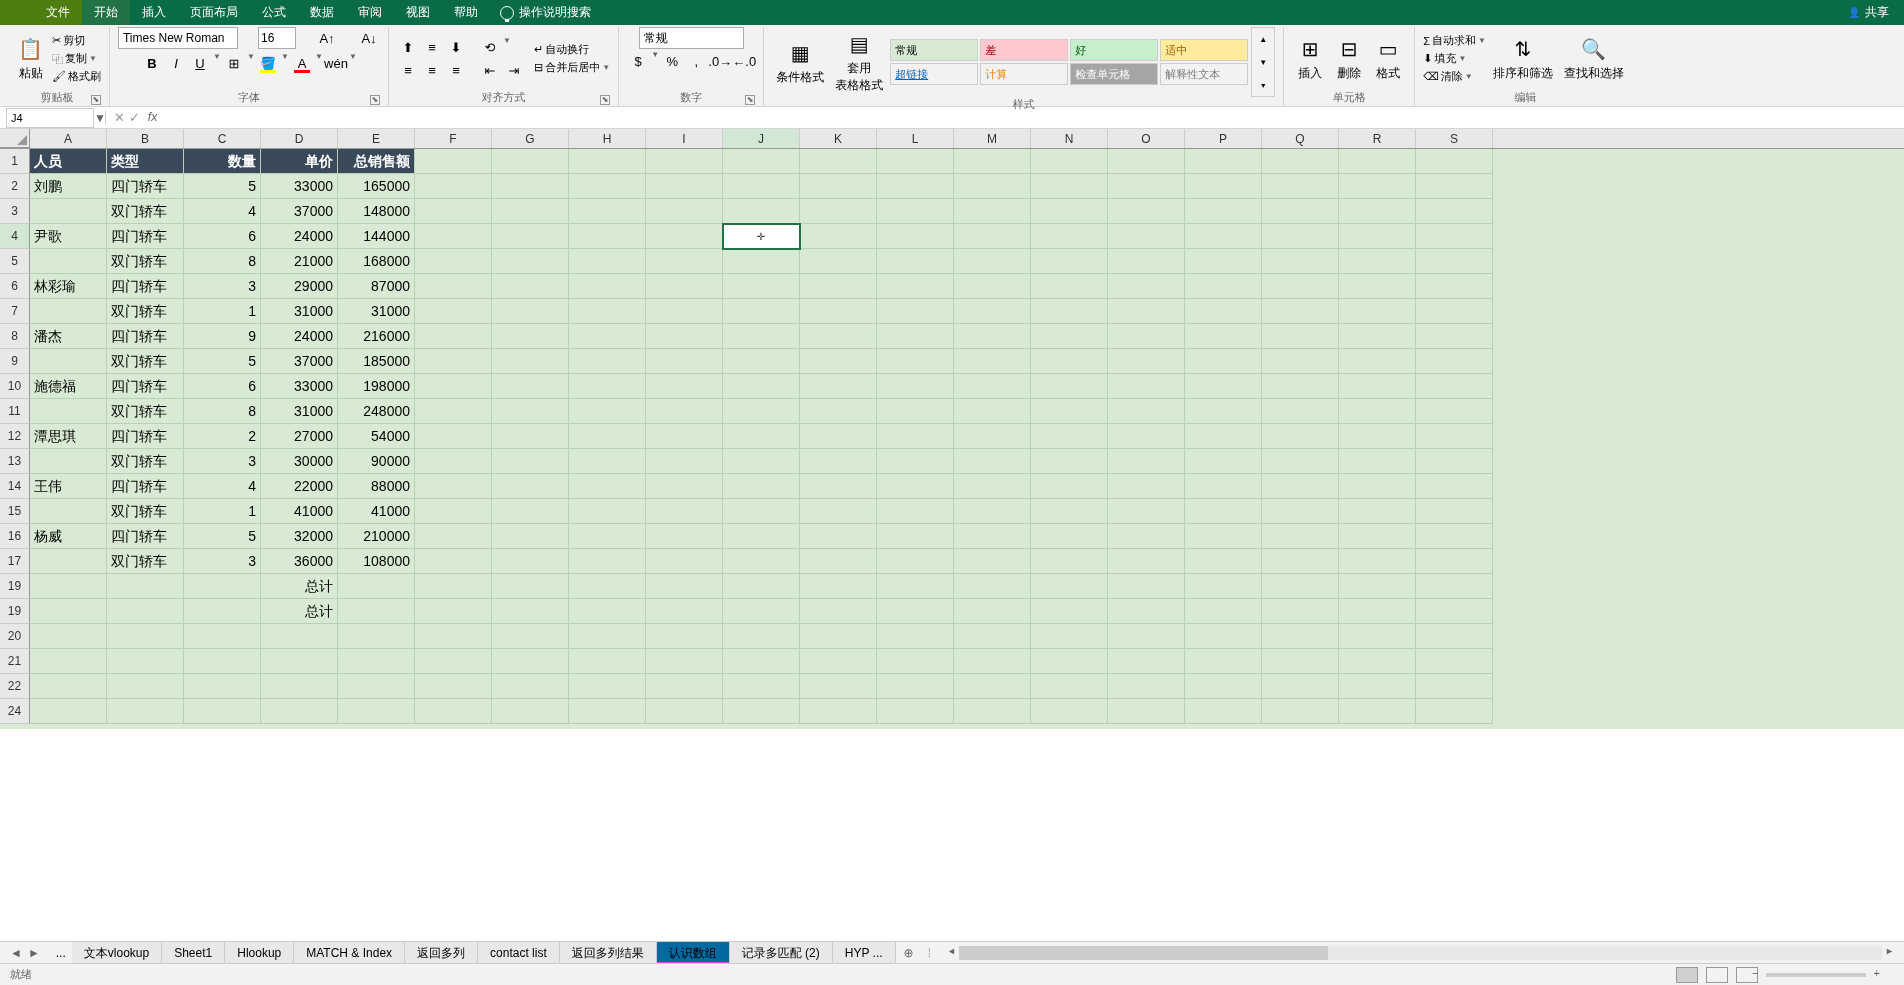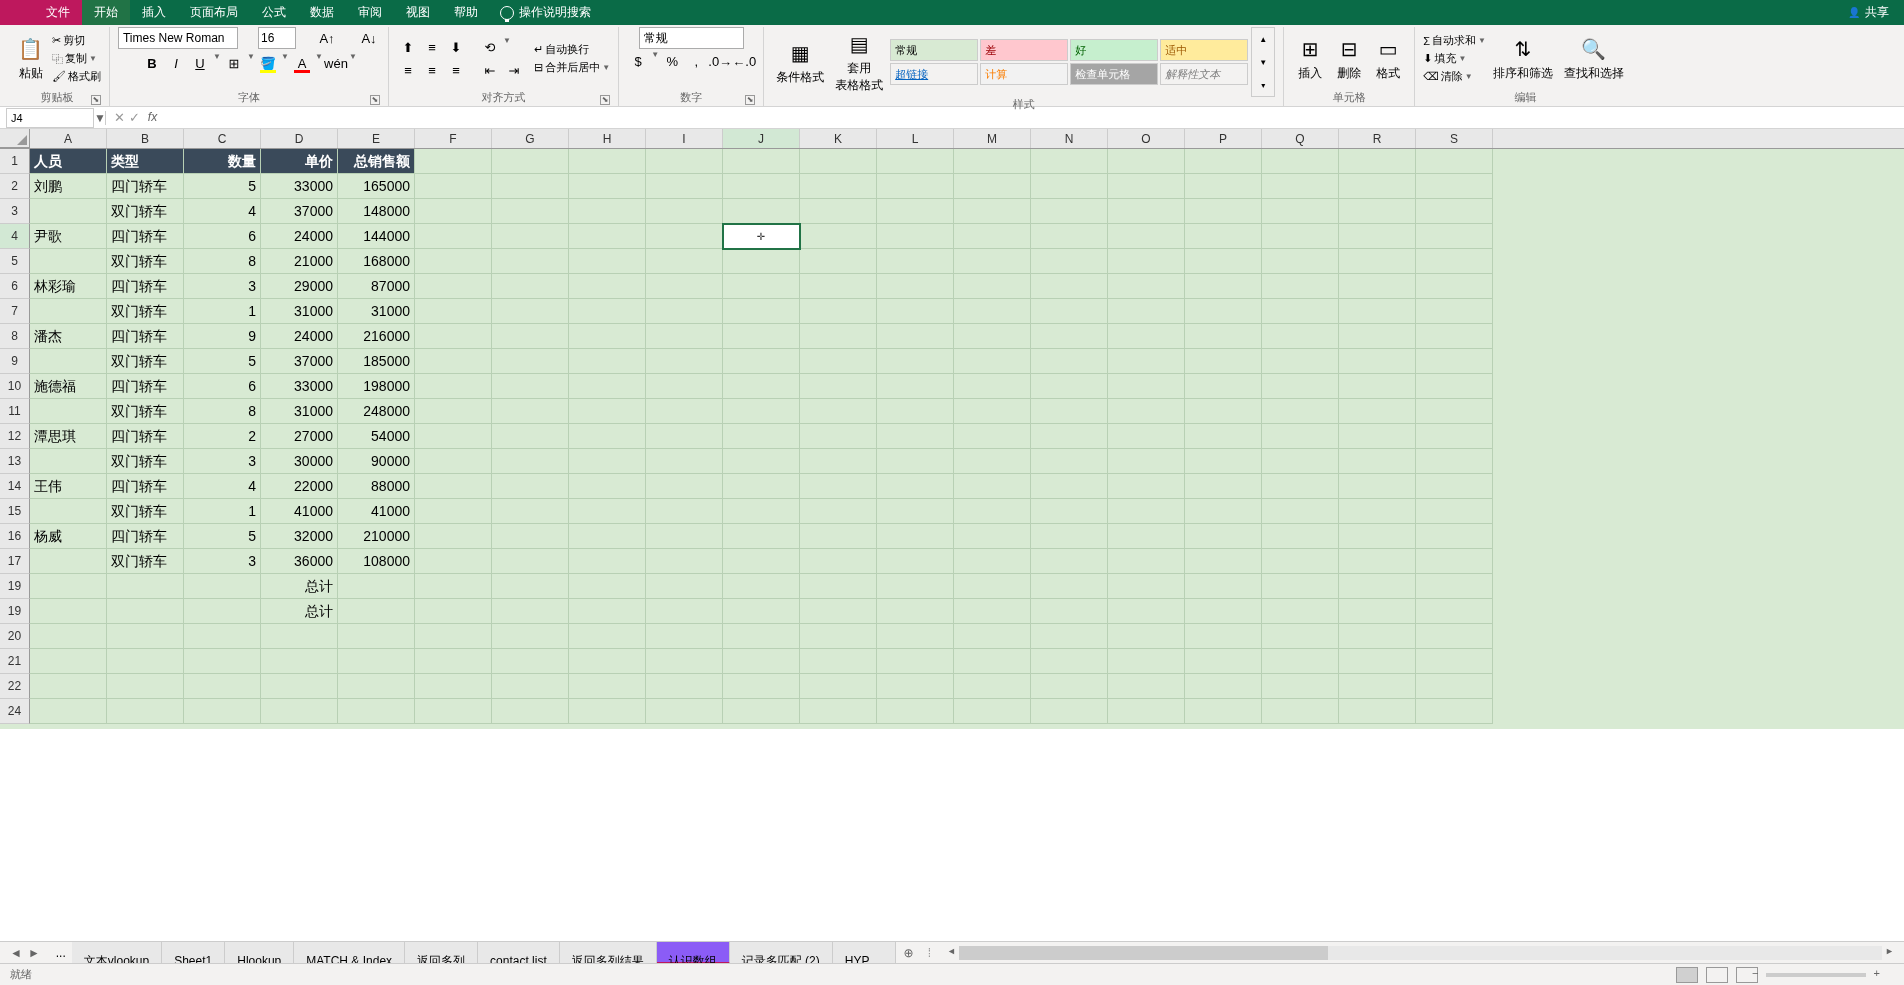--- a/index.html
+++ b/index.html
@@ -1,20 +1,20 @@
 <!DOCTYPE html>
 <html><head>
 <meta charset="utf-8">
 <style>
 *{box-sizing:border-box;margin:0;padding:0;font-family:"Microsoft YaHei",Arial,sans-serif;}
 body{background:#fff;font-size:12px;overflow:hidden;width:1904px;height:985px;}
 .titlebar{height:25px;background:#0a6b47;display:flex;align-items:center;color:#fff;}
 .tab{padding:0 12px;height:25px;line-height:25px;cursor:pointer;}
 .tab.active{background:#217346;}
-.tab:first-child{background:#be185d;padding-left:46px;}
+.tab:first-child{background:#4d7c0f;padding-left:46px;}
 .share{margin-left:auto;padding:0 15px;display:flex;align-items:center;gap:4px;}
 .share::before{content:"👤";font-size:10px;}
 .tell{display:flex;align-items:center;gap:5px;padding:0 10px;}
 .bulb{width:14px;height:14px;border:1px solid #fff;border-radius:50%;position:relative;}
 .bulb::after{content:"";position:absolute;bottom:-3px;left:4px;width:4px;height:3px;background:#fff;}
 .ribbon{height:82px;background:#f3f2f1;border-bottom:1px solid #d4d4d4;display:flex;padding:2px 5px 0;}
 .rgroup{border-right:1px solid #d4d4d4;padding:0 8px;display:flex;flex-direction:column;height:80px;}
 .rgroup-body{flex:1;display:flex;align-items:center;gap:3px;}
 .rgroup-label{text-align:center;font-size:11px;color:#666;padding-bottom:2px;position:relative;}
 .rgroup-label .expand{position:absolute;right:0;bottom:2px;width:10px;height:10px;border:1px solid #999;font-size:8px;line-height:8px;}
@@ -48,22 +48,22 @@
 .rowhead.active{background:#d2e8d4;}
 .cell{width:77px;border-right:1px solid #b8d0b4;border-bottom:1px solid #b8d0b4;padding:0 4px;line-height:25px;font-size:14px;background:#d8ead3;overflow:hidden;white-space:nowrap;}
 .cell.header{background:#3a4a5a;color:#fff;font-weight:bold;}
 .cell.num{text-align:right;}
 .cell.sel{outline:2px solid #217346;outline-offset:-1px;background:#fff;position:relative;}
 .cell.sel::after{content:"✛";position:absolute;left:50%;top:50%;transform:translate(-50%,-50%);font-size:10px;color:#333;}
 .tabs-row{position:absolute;bottom:22px;left:0;right:0;height:22px;background:#f3f2f1;border-top:1px solid #ccc;display:flex;align-items:center;}
 .nav-arrows{display:flex;gap:6px;padding:0 10px;color:#666;}
 .nav-arrow{cursor:pointer;}
 .dots{padding:0 6px;}
-.sheet-tab{padding:8px 12px;height:22px;line-height:22px;border-right:1px solid #ccc;background:#e8e8e8;cursor:pointer;font-size:12px;}
-.sheet-tab.active{background:#8b5cf6;border-bottom:2px solid #be185d;}
+.sheet-tab{padding:0 12px;height:22px;line-height:22px;border-right:1px solid #ccc;background:#e8e8e8;cursor:pointer;font-size:12px;}
+.sheet-tab.active{background:#0369a1;border-bottom:2px solid #d946ef;}
 .addsheet{padding:0 8px;cursor:pointer;color:#666;}
 .hscroll-area{flex:1;display:flex;align-items:center;padding:0 10px;}
 .hscroll{flex:1;height:14px;background:#e8e8e8;position:relative;margin:0 12px;}
 .hscroll::before{content:"◄";position:absolute;left:-12px;font-size:9px;color:#666;}
 .hscroll::after{content:"►";position:absolute;right:-12px;font-size:9px;color:#666;}
 .hthumb{position:absolute;left:0;width:40%;height:100%;background:#ccc;}
 .statusbar{position:absolute;bottom:0;left:0;right:0;height:22px;background:#f3f2f1;border-top:1px solid #ccc;display:flex;align-items:center;padding:8px 10px;font-size:11px;color:#666;}
 .status-right{margin-left:auto;display:flex;align-items:center;gap:8px;}
 .viewbtn{width:22px;height:16px;border:1px solid #999;cursor:pointer;}
 .zoom-slider{width:100px;height:4px;background:#ccc;position:relative;}
@@ -206,21 +206,21 @@
 表格格式</span>
         </div>
       <div class="style-gallery">
         <div class="style-cell" style="background:#d8ead3;">常规</div>
         <div class="style-cell" style="background:#ffc7ce;color:#9c0006;">差</div>
         <div class="style-cell" style="background:#c6efce;color:#006100;">好</div>
         <div class="style-cell" style="background:#ffeb9c;color:#9c5700;">适中</div>
         <div class="style-cell" style="color:#0563c1;text-decoration:underline;">超链接</div>
         <div class="style-cell" style="background:#f2f2f2;color:#fa7d00;">计算</div>
         <div class="style-cell" style="background:#a5a5a5;color:#fff;">检查单元格</div>
-        <div class="style-cell" style="color:#7f7f7f;font-style:italic;">解释性文本</div>
+        <div class="style-cell" style="color:#7f7f7f;">解释性文本</div>
       </div>
       <div class="vcol" style="border:1px solid #ccc;">
         <span class="mini" style="font-size:8px;">▲</span>
         <span class="mini" style="font-size:8px;">▼</span>
         <span class="mini" style="font-size:8px;">▾</span>
       </div>
     </div>
     <div class="rgroup-label"><span>样式</span></div>
   </div>
 

